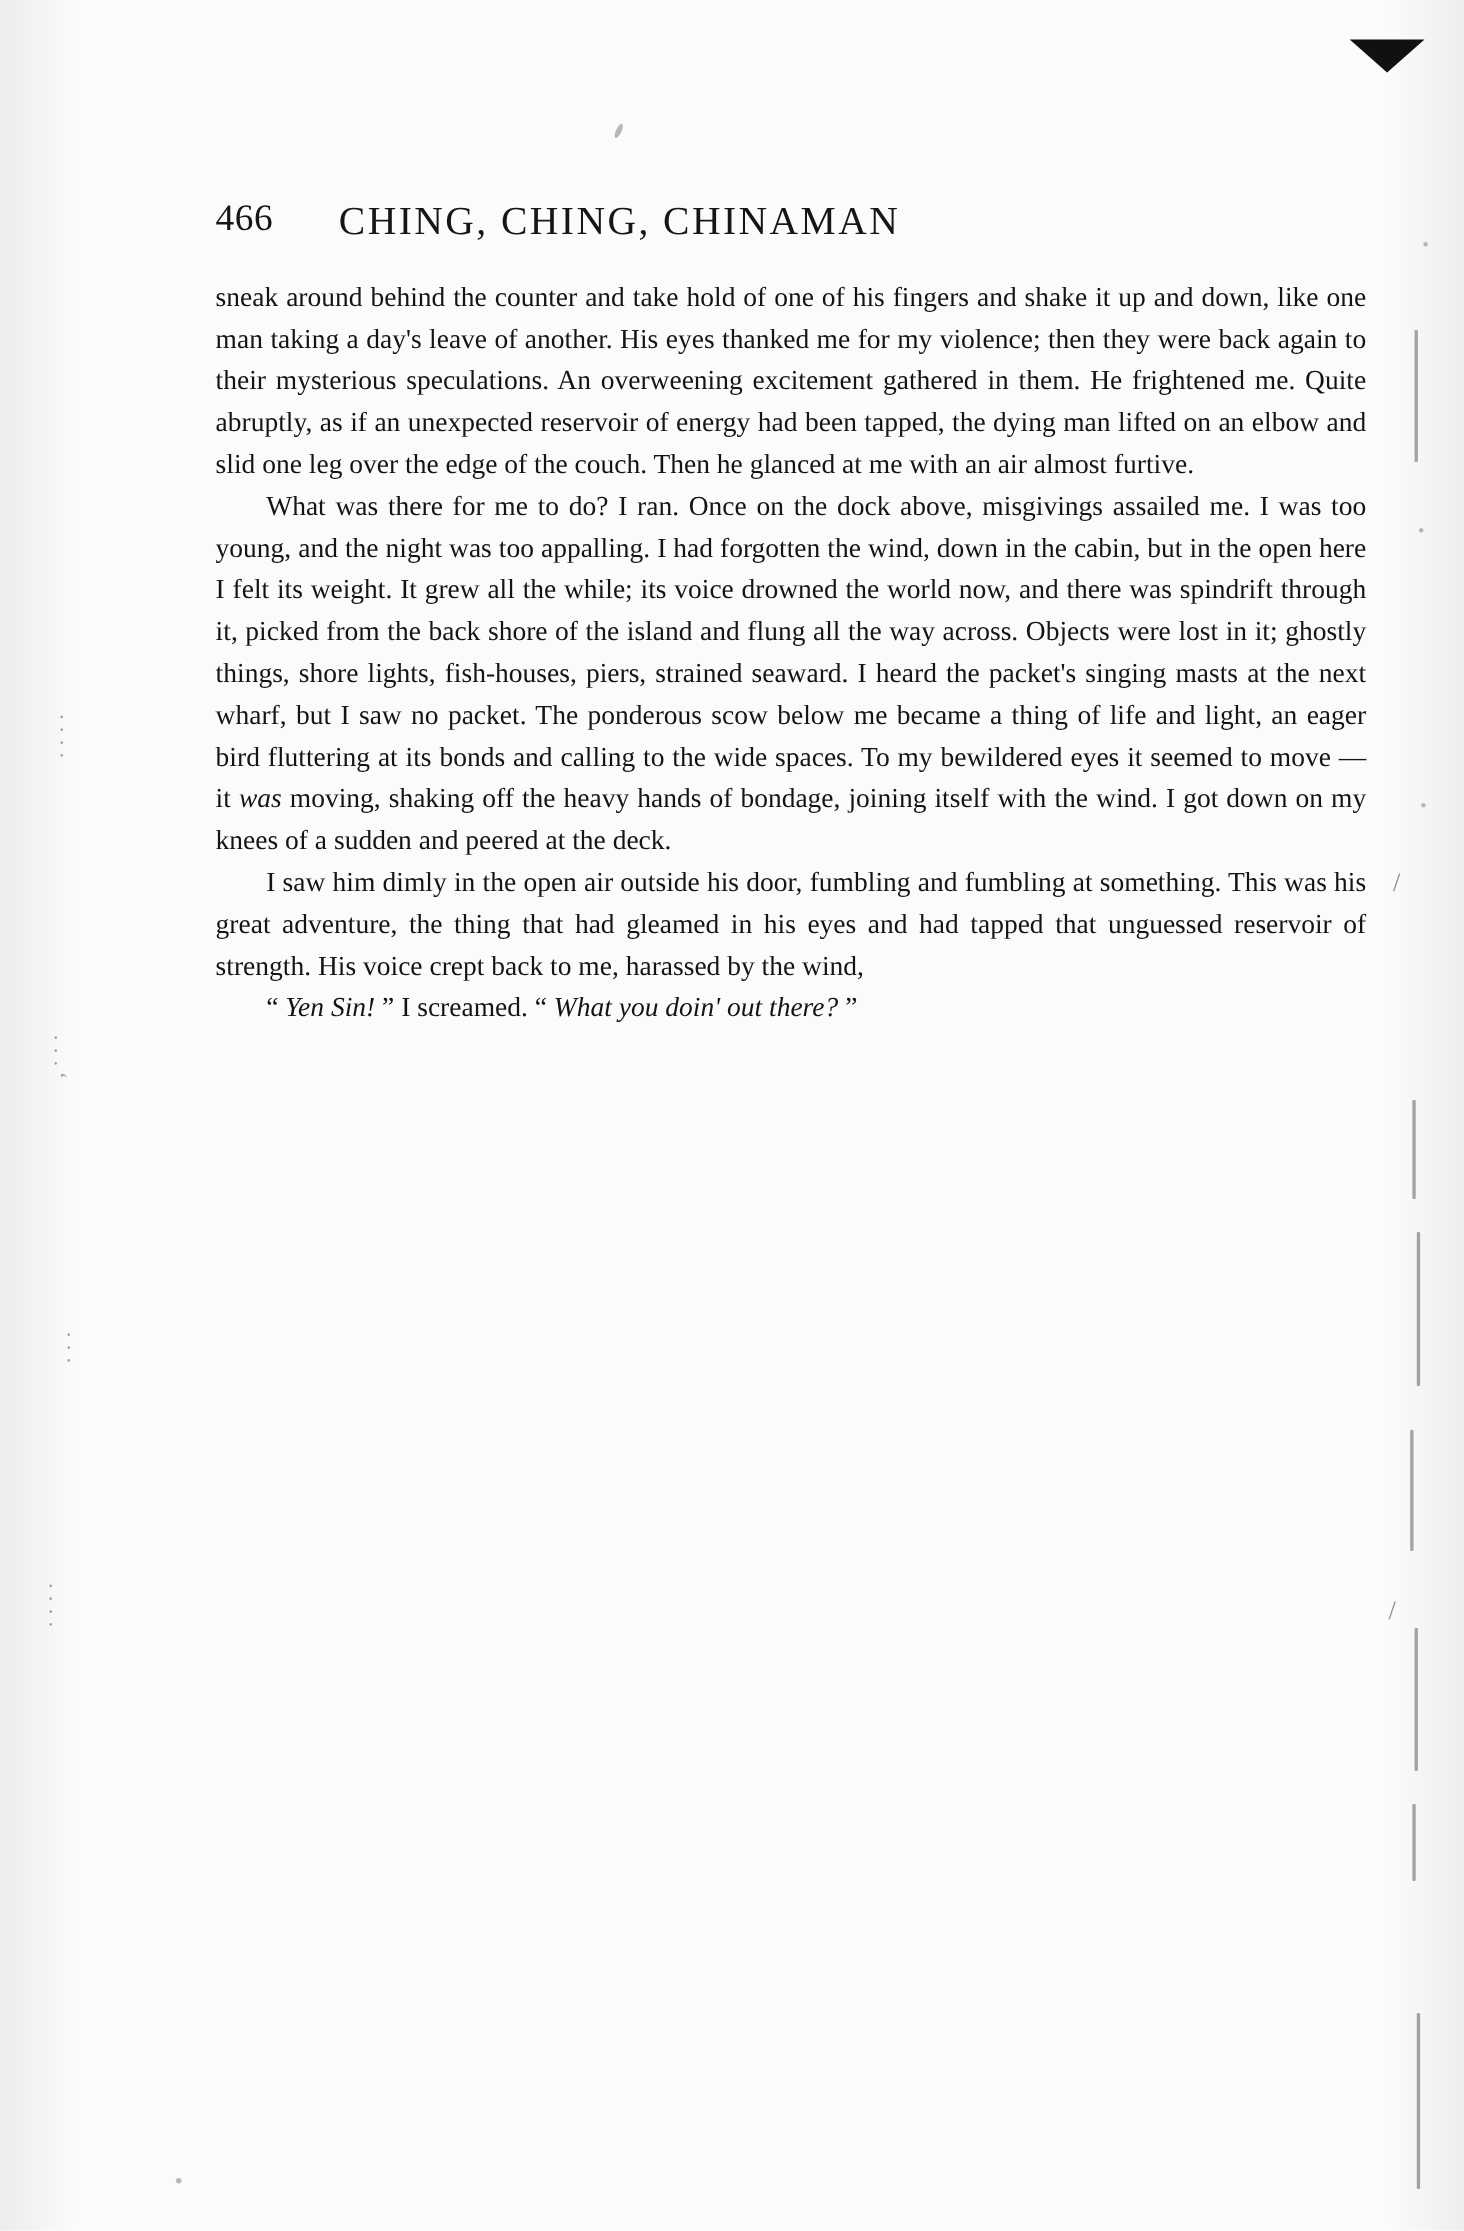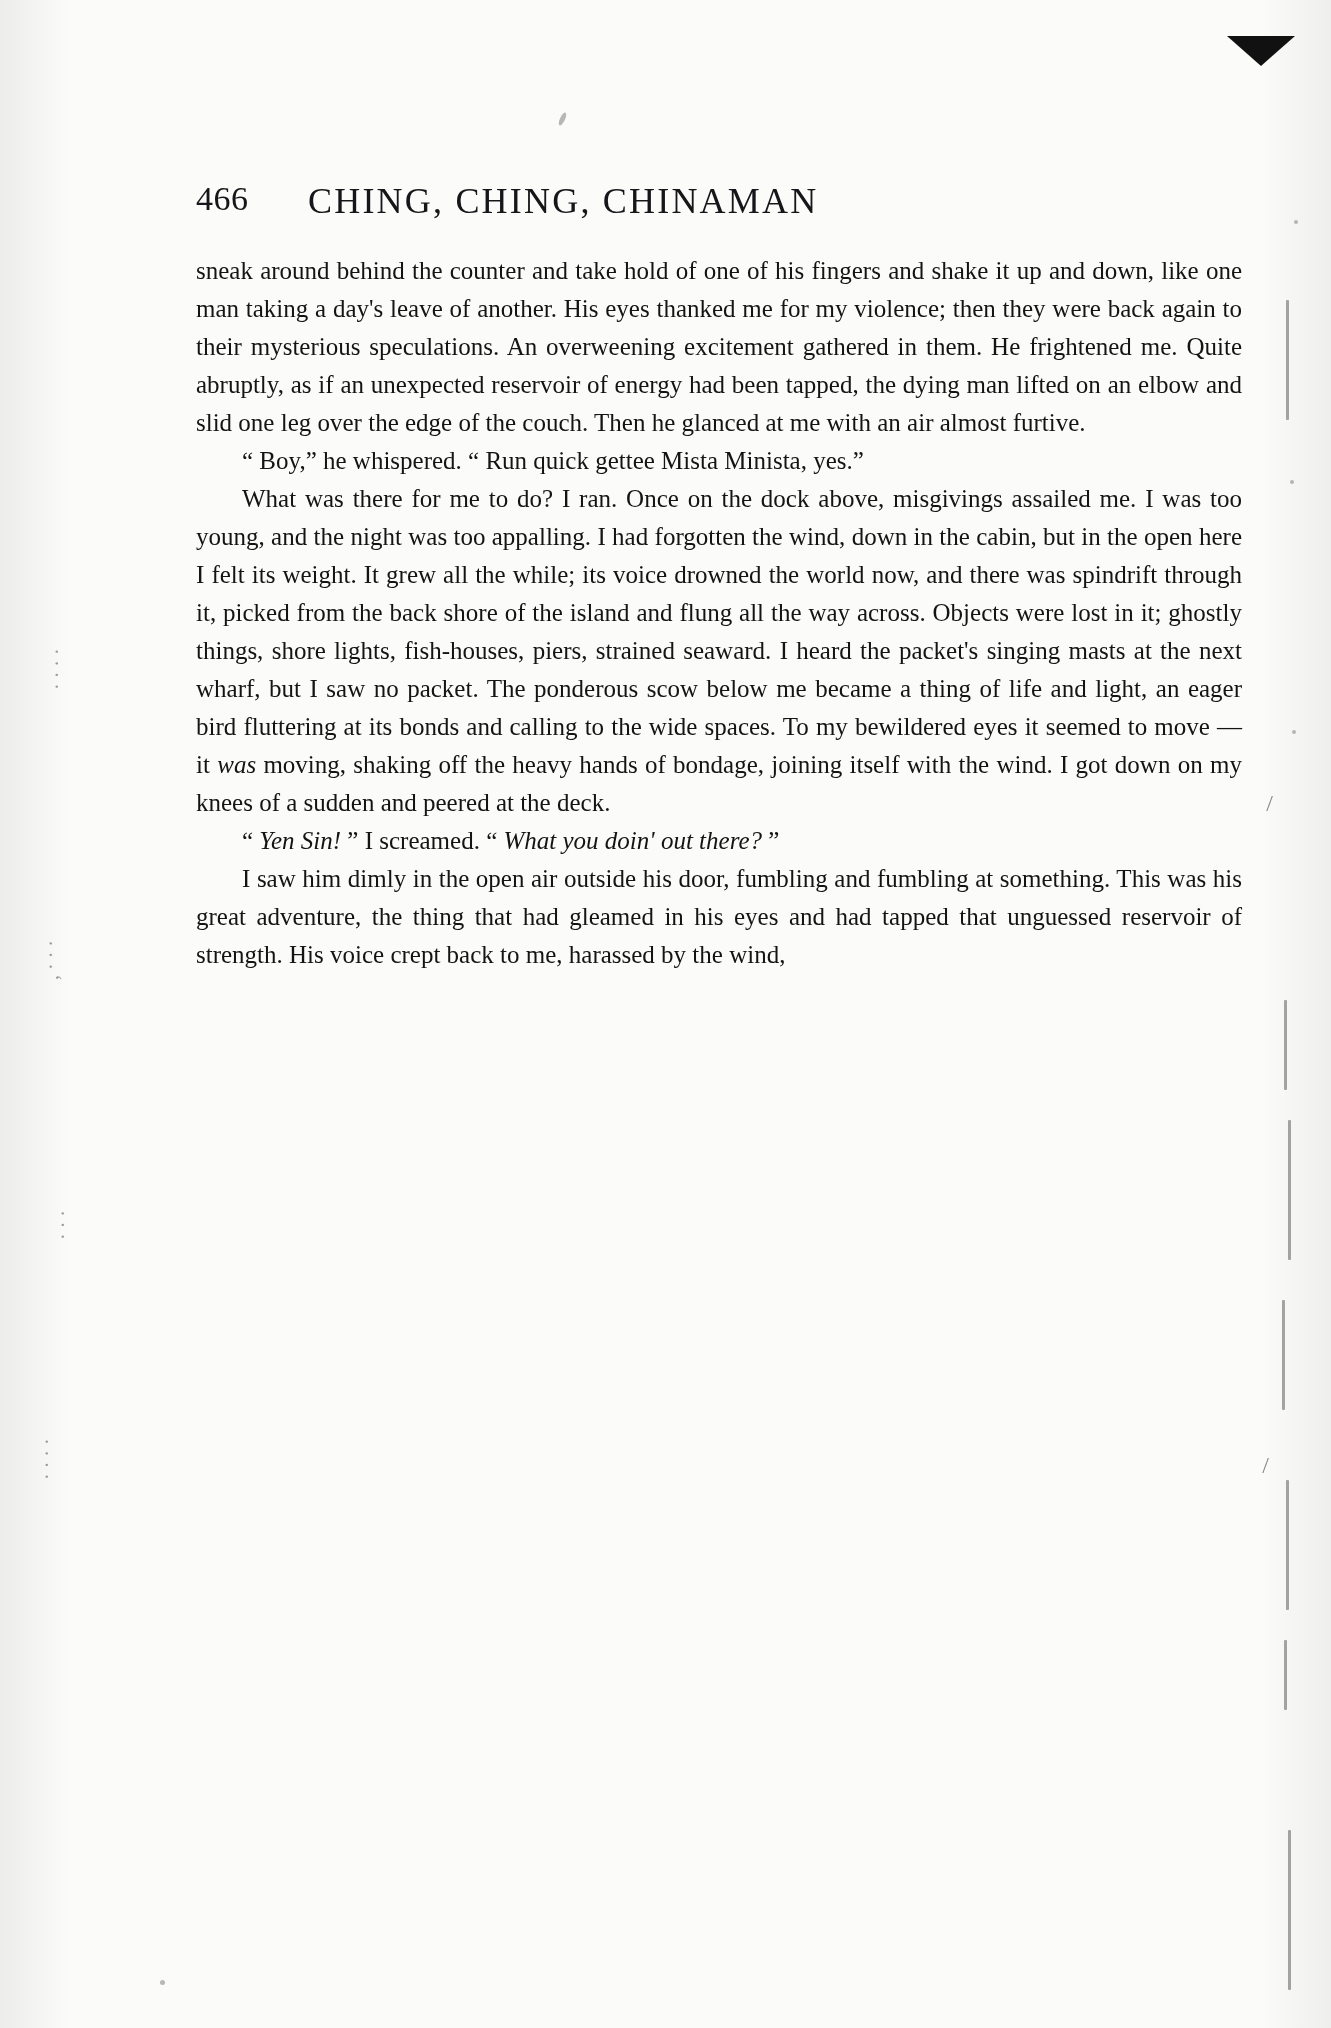--- a/index.html
+++ b/index.html
@@ -149,19 +149,18 @@
   <div class="speck" style="left:160px; top:1980px; width:5px; height:5px;"></div>
 
   <div id="textblock">
 
     <div id="header-line">
       <div id="page-number">466</div>
       <div id="running-head">CHING, CHING, CHINAMAN</div>
     </div>
 
     <p class="para">sneak around behind the counter and take hold of one of his fingers and shake it up and down, like one man taking a day's leave of another.  His eyes thanked me for my violence; then they were back again to their mysterious speculations.  An overweening excitement gathered in them.  He frightened me.  Quite abruptly, as if an unexpected reservoir of energy had been tapped, the dying man lifted on an elbow and slid one leg over the edge of the couch.  Then he glanced at me with an air almost furtive.</p>
-    <p class="para indent">“ Boy,” he whispered.   “ Run quick gettee Mista Minista, yes.”</p>
     <p class="para indent"><span>What was there for me to do?  I ran.  Once on the dock above, misgivings assailed me.  I was too young, and the night was too appalling.  I had forgotten the wind, down in the cabin, but in the open here I felt its weight.  It grew all the while; its voice drowned the world now, and there was spindrift through it, picked from the back shore of the island and flung all the way across.  Objects were lost in it; ghostly things, shore lights, fish-houses, piers, strained seaward.  I heard the packet's singing masts at the next wharf, but I saw no packet.  The ponderous scow below me became a thing of life and light, an eager bird fluttering at its bonds and calling to the wide spaces.  To my bewildered eyes it seemed to move — it </span><span class="it">was</span><span> moving, shaking off the heavy hands of bondage, joining itself with the wind.  I got down on my knees of a sudden and peered at the deck.</span></p>
+    <p class="para indent">I saw him dimly in the open air outside his door, fumbling and fumbling at something.  This was his great adventure, the thing that had gleamed in his eyes and had tapped that unguessed reservoir of strength.  His voice crept back to me, harassed by the wind,</p>
     <p class="para indent"><span>“ </span><span class="it">Yen Sin!</span><span> ” I screamed.  “ </span><span class="it">What you doin' out there?</span><span> ”</span></p>
-    <p class="para indent">I saw him dimly in the open air outside his door, fumbling and fumbling at something.  This was his great adventure, the thing that had gleamed in his eyes and had tapped that unguessed reservoir of strength.  His voice crept back to me, harassed by the wind,</p>
 
   </div>
 </div>
 
 </body></html>

